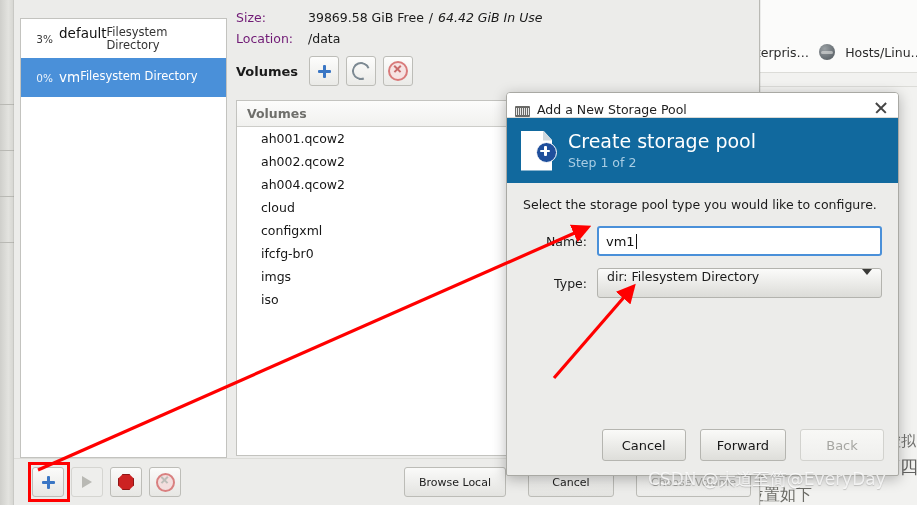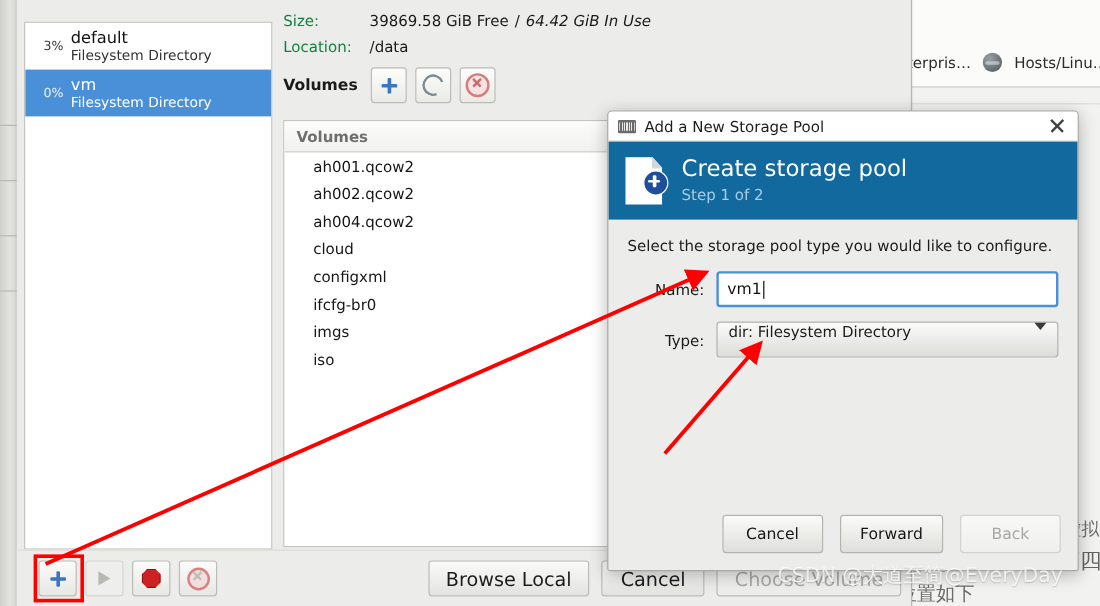--- a/index.html
+++ b/index.html
@@ -85,31 +85,31 @@
     display: flex; align-items: center;
     padding: 0 4px;
     box-sizing: border-box;
   }
   .pool-row.selected { background: #4a90d9; color: #ffffff; }
   .pool-pct {
     width: 28px; text-align: right; padding-right: 6px;
     font-size: 10.5px; color: #3a3a3a; flex: none;
   }
   .pool-row.selected .pool-pct { color: #eaf2fb; }
-  .pool-text { display: flex; flex-direction: column; line-height: 1.12; }
+  .pool-text { display: flex; flex-direction: row; line-height: 1.12; }
   .pool-name { font-size: 13.5px; color: #111; }
   .pool-sub { font-size: 11.5px; color: #333; }
   .pool-row.selected .pool-name, .pool-row.selected .pool-sub { color: #ffffff; }
 
   
   .details {
     position: absolute; left: 222px; top: 10px; width: 520px;
   }
   .kv { display: flex; align-items: baseline; margin-bottom: 6px; font-size: 12.5px; }
-  .kv .k { width: 72px; color: #15803d; flex: none; }
+  .kv .k { width: 72px; color: #701a75; flex: none; }
   .kv .v { color: #1a1a1a; }
   .v-em { font-style: italic; }
 
   .vol-head {
     display: flex; align-items: center; gap: 7px; margin-top: 10px;
   }
   .vol-head .title { font-weight: bold; font-size: 13px; color: #1a1a1a; margin-right: 4px; }
   .tool-btn {
     width: 30px; height: 30px;
     border: 1px solid #bdbdb8; border-radius: 3px;
@@ -201,40 +201,41 @@
     border: 3px solid #ff0000; box-sizing: border-box;
   }
 
   .vw-actions {
     position: absolute; right: 8px; top: 8px; display: flex; gap: 10px;
   }
   .wbtn {
     min-width: 86px; height: 30px; padding: 0 14px;
     border: 1px solid #bcbcb7; border-radius: 3px;
     background: linear-gradient(#fafaf9,#e3e3e0);
-    color: #1c1c1c; font-size: 16px;
+    color: #1c1c1c; font-size: 11px;
     display: flex; align-items: center; justify-content: center;
     box-sizing: border-box;
+    margin-left: 12px;
   }
   .wbtn.disabled { color: #a9a9a5; background: linear-gradient(#f7f7f5,#ececea); }
 
   
   .dialog {
     position: absolute;
     left: 506px; top: 92px; width: 391px; height: 382px;
     background: #ececea;
     border: 1px solid #a9a9a4;
     border-radius: 4px 4px 2px 2px;
     box-shadow: 0 3px 14px rgba(0,0,0,0.28);
     overflow: hidden;
   }
   .dlg-titlebar {
     height: 25px; background: #ffffff;
     border-bottom: 1px solid #d9d9d5;
-    display: flex; align-items: center; padding: 0 8px;
+    display: flex; align-items: flex-end; padding: 0 8px;
     box-sizing: border-box;
   }
   .dlg-appicon {
     width: 15px; height: 11px; margin-right: 7px; flex: none;
     background:
       linear-gradient(#6a6a68 0 100%);
     position: relative; border-radius: 1px;
   }
   .dlg-appicon::after {
     content: ""; position: absolute; left: 1px; top: 2px; right: 1px; bottom: 2px;

